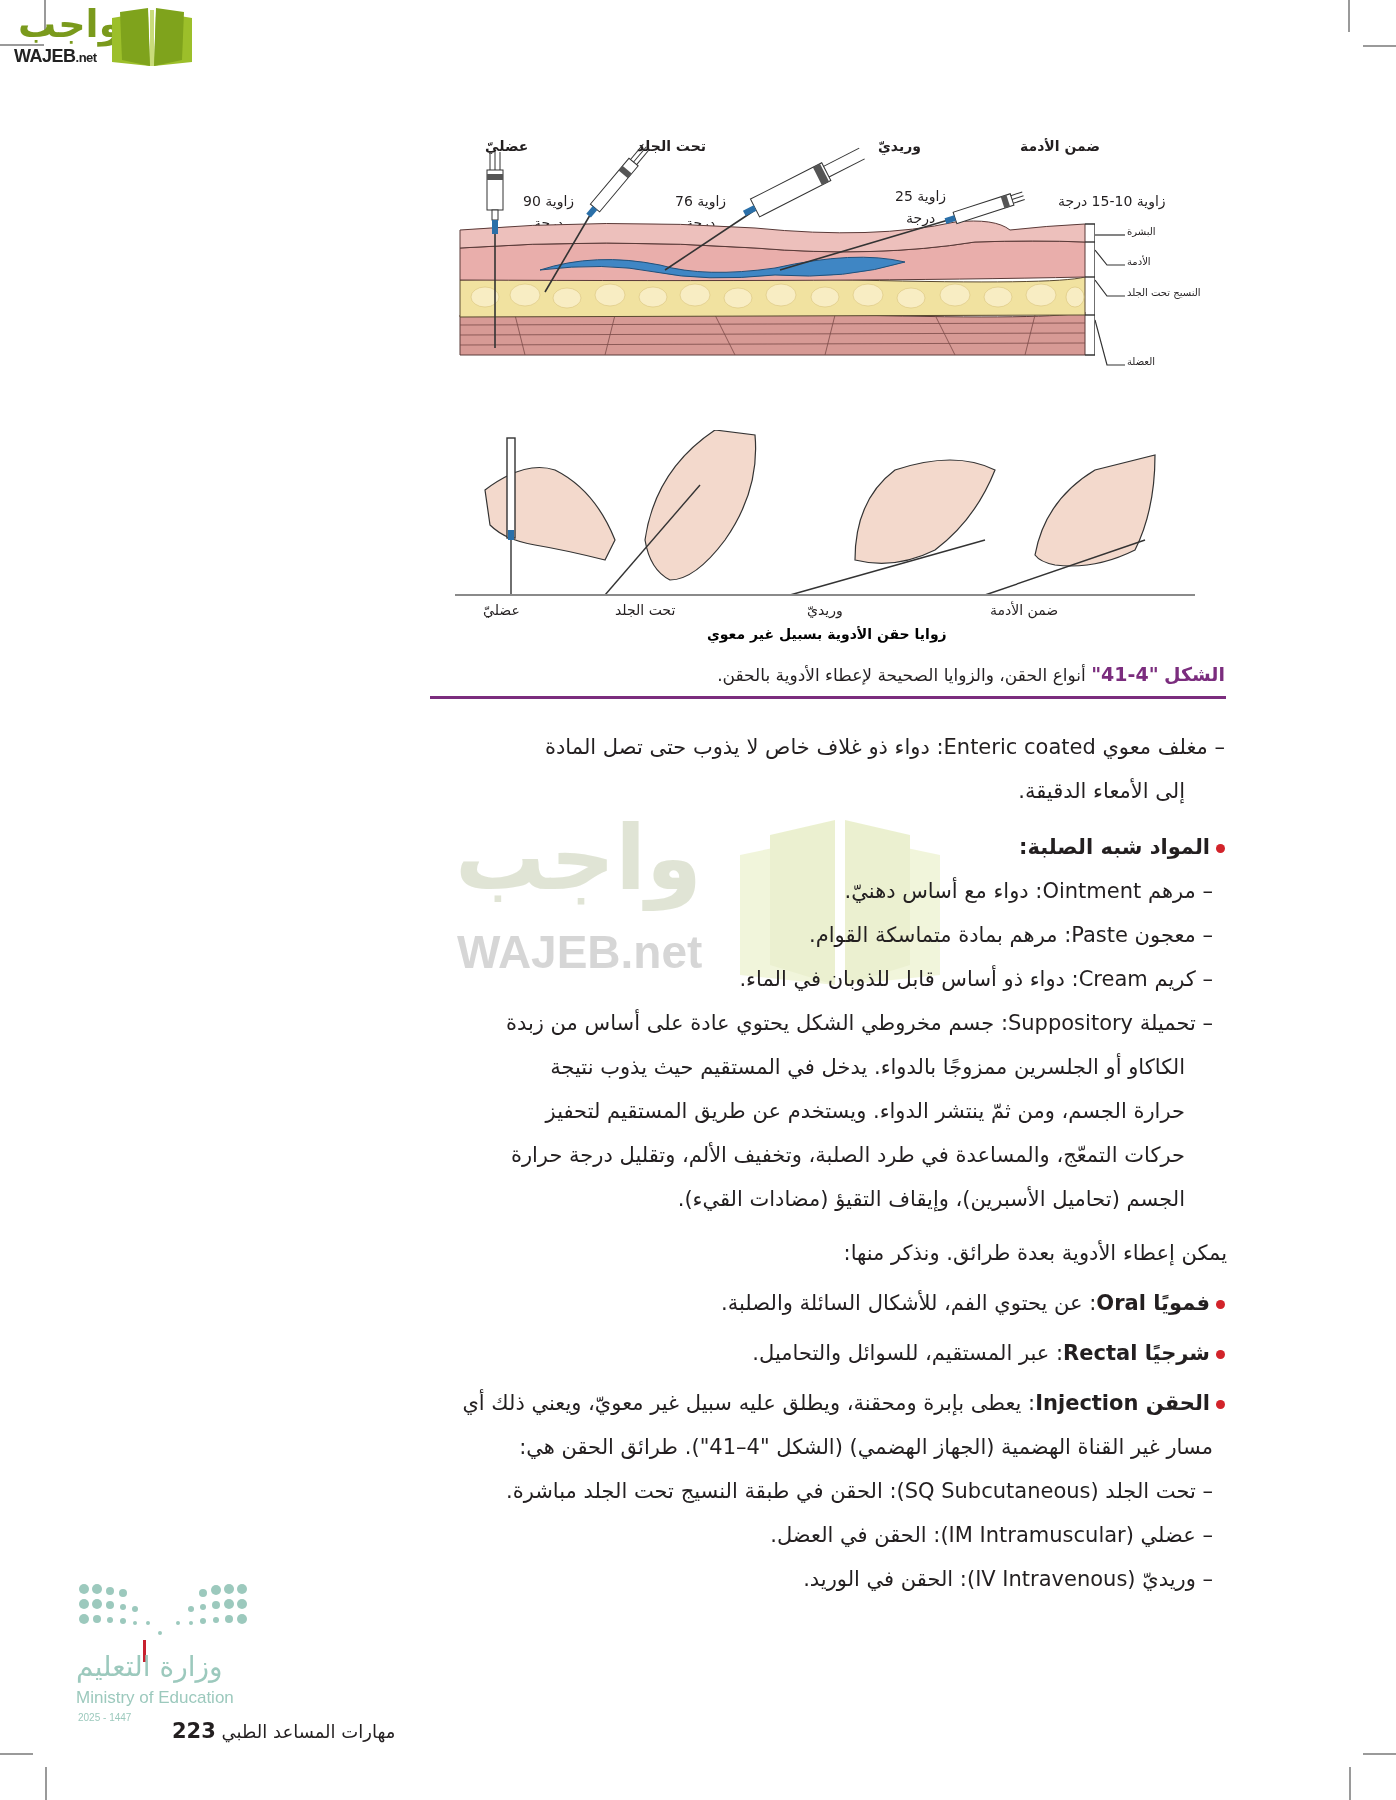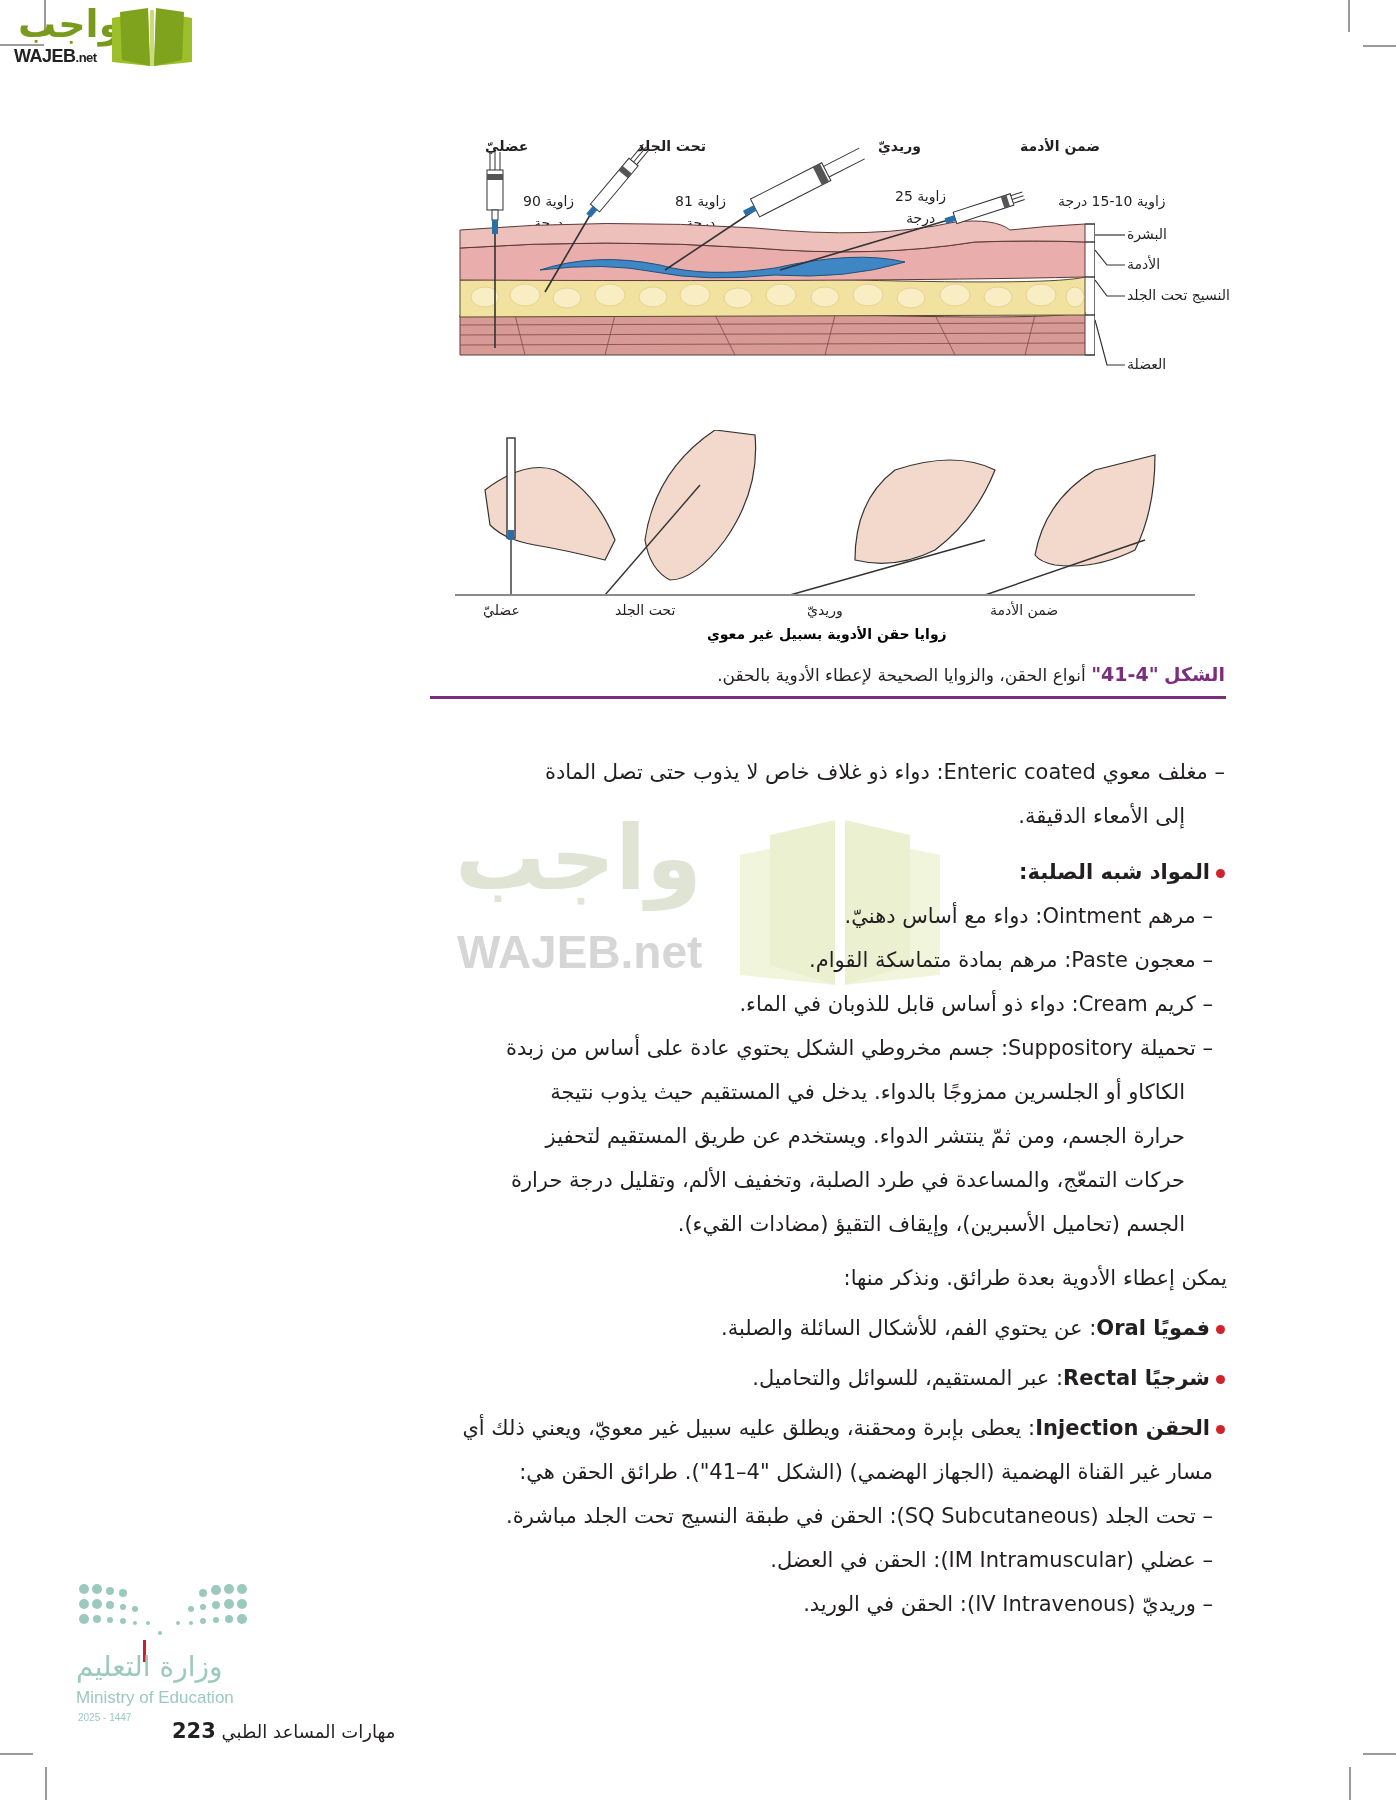--- a/index.html
+++ b/index.html
@@ -14,21 +14,21 @@
   
   .logo { left: 8px; top: 6px; width: 184px; height: 64px; }
   .logo .ar { position: absolute; left: 10px; top: -4px; font-size: 38px; font-weight: bold; color: #7a9a1c; font-family: "DejaVu Sans", sans-serif; }
   .logo .en { position: absolute; left: 6px; top: 40px; font-size: 18px; font-weight: bold; color: #222; font-family: "Liberation Sans", sans-serif; letter-spacing: -0.5px; }
   .logo .en small { font-size: 13px; }
 
   
   .fig1 { left: 455px; top: 130px; width: 800px; height: 260px; }
   .fig-label { position: absolute; font-size: 14px; font-weight: bold; color: #231f20; white-space: nowrap; direction: rtl; }
   .fig-note { position: absolute; font-size: 14px; color: #231f20; white-space: nowrap; direction: rtl; line-height: 22px; }
-  .layer-label { position: absolute; font-size: 14px; color: #231f20; white-space: nowrap; direction: rtl; }
+  .layer-label { position: absolute; font-size: 10px; color: #231f20; white-space: nowrap; direction: rtl; }
 
   
   .fig2 { left: 455px; top: 430px; width: 760px; height: 220px; }
   .fig2-label { position: absolute; font-size: 14px; color: #231f20; white-space: nowrap; direction: rtl; }
   .fig2-title { position: absolute; font-size: 14px; font-weight: bold; color: #000000; white-space: nowrap; direction: rtl; }
 
   
   .caption { left: 430px; top: 662px; width: 795px; font-size: 17px; line-height: 24px; }
   .caption .num { color: #7b2d7e; font-weight: bold; font-size: 19px; }
   .caption-rule { left: 430px; top: 696px; width: 796px; height: 3px; background: #7b2d7e; }
@@ -81,21 +81,21 @@
   <span class="fig-label" style="left:423px;top:8px;">وريديّ</span>
   <span class="fig-label" style="left:182px;top:8px;">تحت الجلد</span>
   <span class="fig-label" style="left:30px;top:8px;">عضليّ</span>
 
   <span class="fig-note" style="left:603px;top:60px;">زاوية 10-15 درجة</span>
   <div class="fig-note" style="left:440px;top:55px;text-align:center;">
     <div>زاوية 25</div>
       <div>درجة</div>
   </div>
   <div class="fig-note" style="left:220px;top:60px;text-align:center;">
-    <div>زاوية 81</div>
+    <div>زاوية 76</div>
       <div>درجة</div>
   </div>
   <div class="fig-note" style="left:68px;top:60px;text-align:center;">
     <div>زاوية 90</div>
       <div>درجة</div>
   </div>
 
   <svg class="abs" style="left:0;top:0" width="640" height="260" viewBox="0 0 640 260">
 
     <path d="M5 185 Q200 180 400 185 T630 182 L630 225 L5 225 Z" fill="#d79a95" stroke="#5a3a38" stroke-width="1"></path>
@@ -241,21 +241,21 @@
   <span style="position:absolute;left:0;top:-10px;font-size:90px;font-weight:bold;color:#a9b58a;">واجب</span>
   <span style="position:absolute;left:2px;top:110px;font-size:46px;font-weight:bold;color:#8c8c8c;font-family:'Liberation Sans',sans-serif;">WAJEB.net</span>
   <svg style="position:absolute;left:285px;top:0" width="200" height="170" viewBox="0 0 200 170">
     <path d="M0 40 L95 20 L95 170 L0 160 Z" fill="#d9e39a"></path>
     <path d="M30 20 L95 5 L95 170 L30 150 Z" fill="#c8d77a"></path>
     <path d="M200 40 L105 20 L105 170 L200 160 Z" fill="#d9e39a"></path>
     <path d="M170 20 L105 5 L105 170 L170 150 Z" fill="#c8d77a"></path>
   </svg>
 </div>
 
-<div class="abs body" style="top:750px;height:880px;">
+<div class="abs body" style="top:725px;height:880px;">
   <div class="line" style="top:0;">– مغلف معوي Enteric coated: دواء ذو غلاف خاص لا يذوب حتى تصل المادة</div>
   <div class="line" style="top:44px;right:40px;">إلى الأمعاء الدقيقة.</div>
 
   <div class="line bold" style="top:100px;">
     <span class="bullet"></span><span>المواد شبه الصلبة:</span>
   </div>
   <div class="line" style="top:144px;right:12px;">– مرهم Ointment: دواء مع أساس دهنيّ.</div>
   <div class="line" style="top:188px;right:12px;">– معجون Paste: مرهم بمادة متماسكة القوام.</div>
   <div class="line" style="top:232px;right:12px;">– كريم Cream: دواء ذو أساس قابل للذوبان في الماء.</div>
   <div class="line" style="top:276px;right:12px;">– تحميلة Suppository: جسم مخروطي الشكل يحتوي عادة على أساس من زبدة</div>

